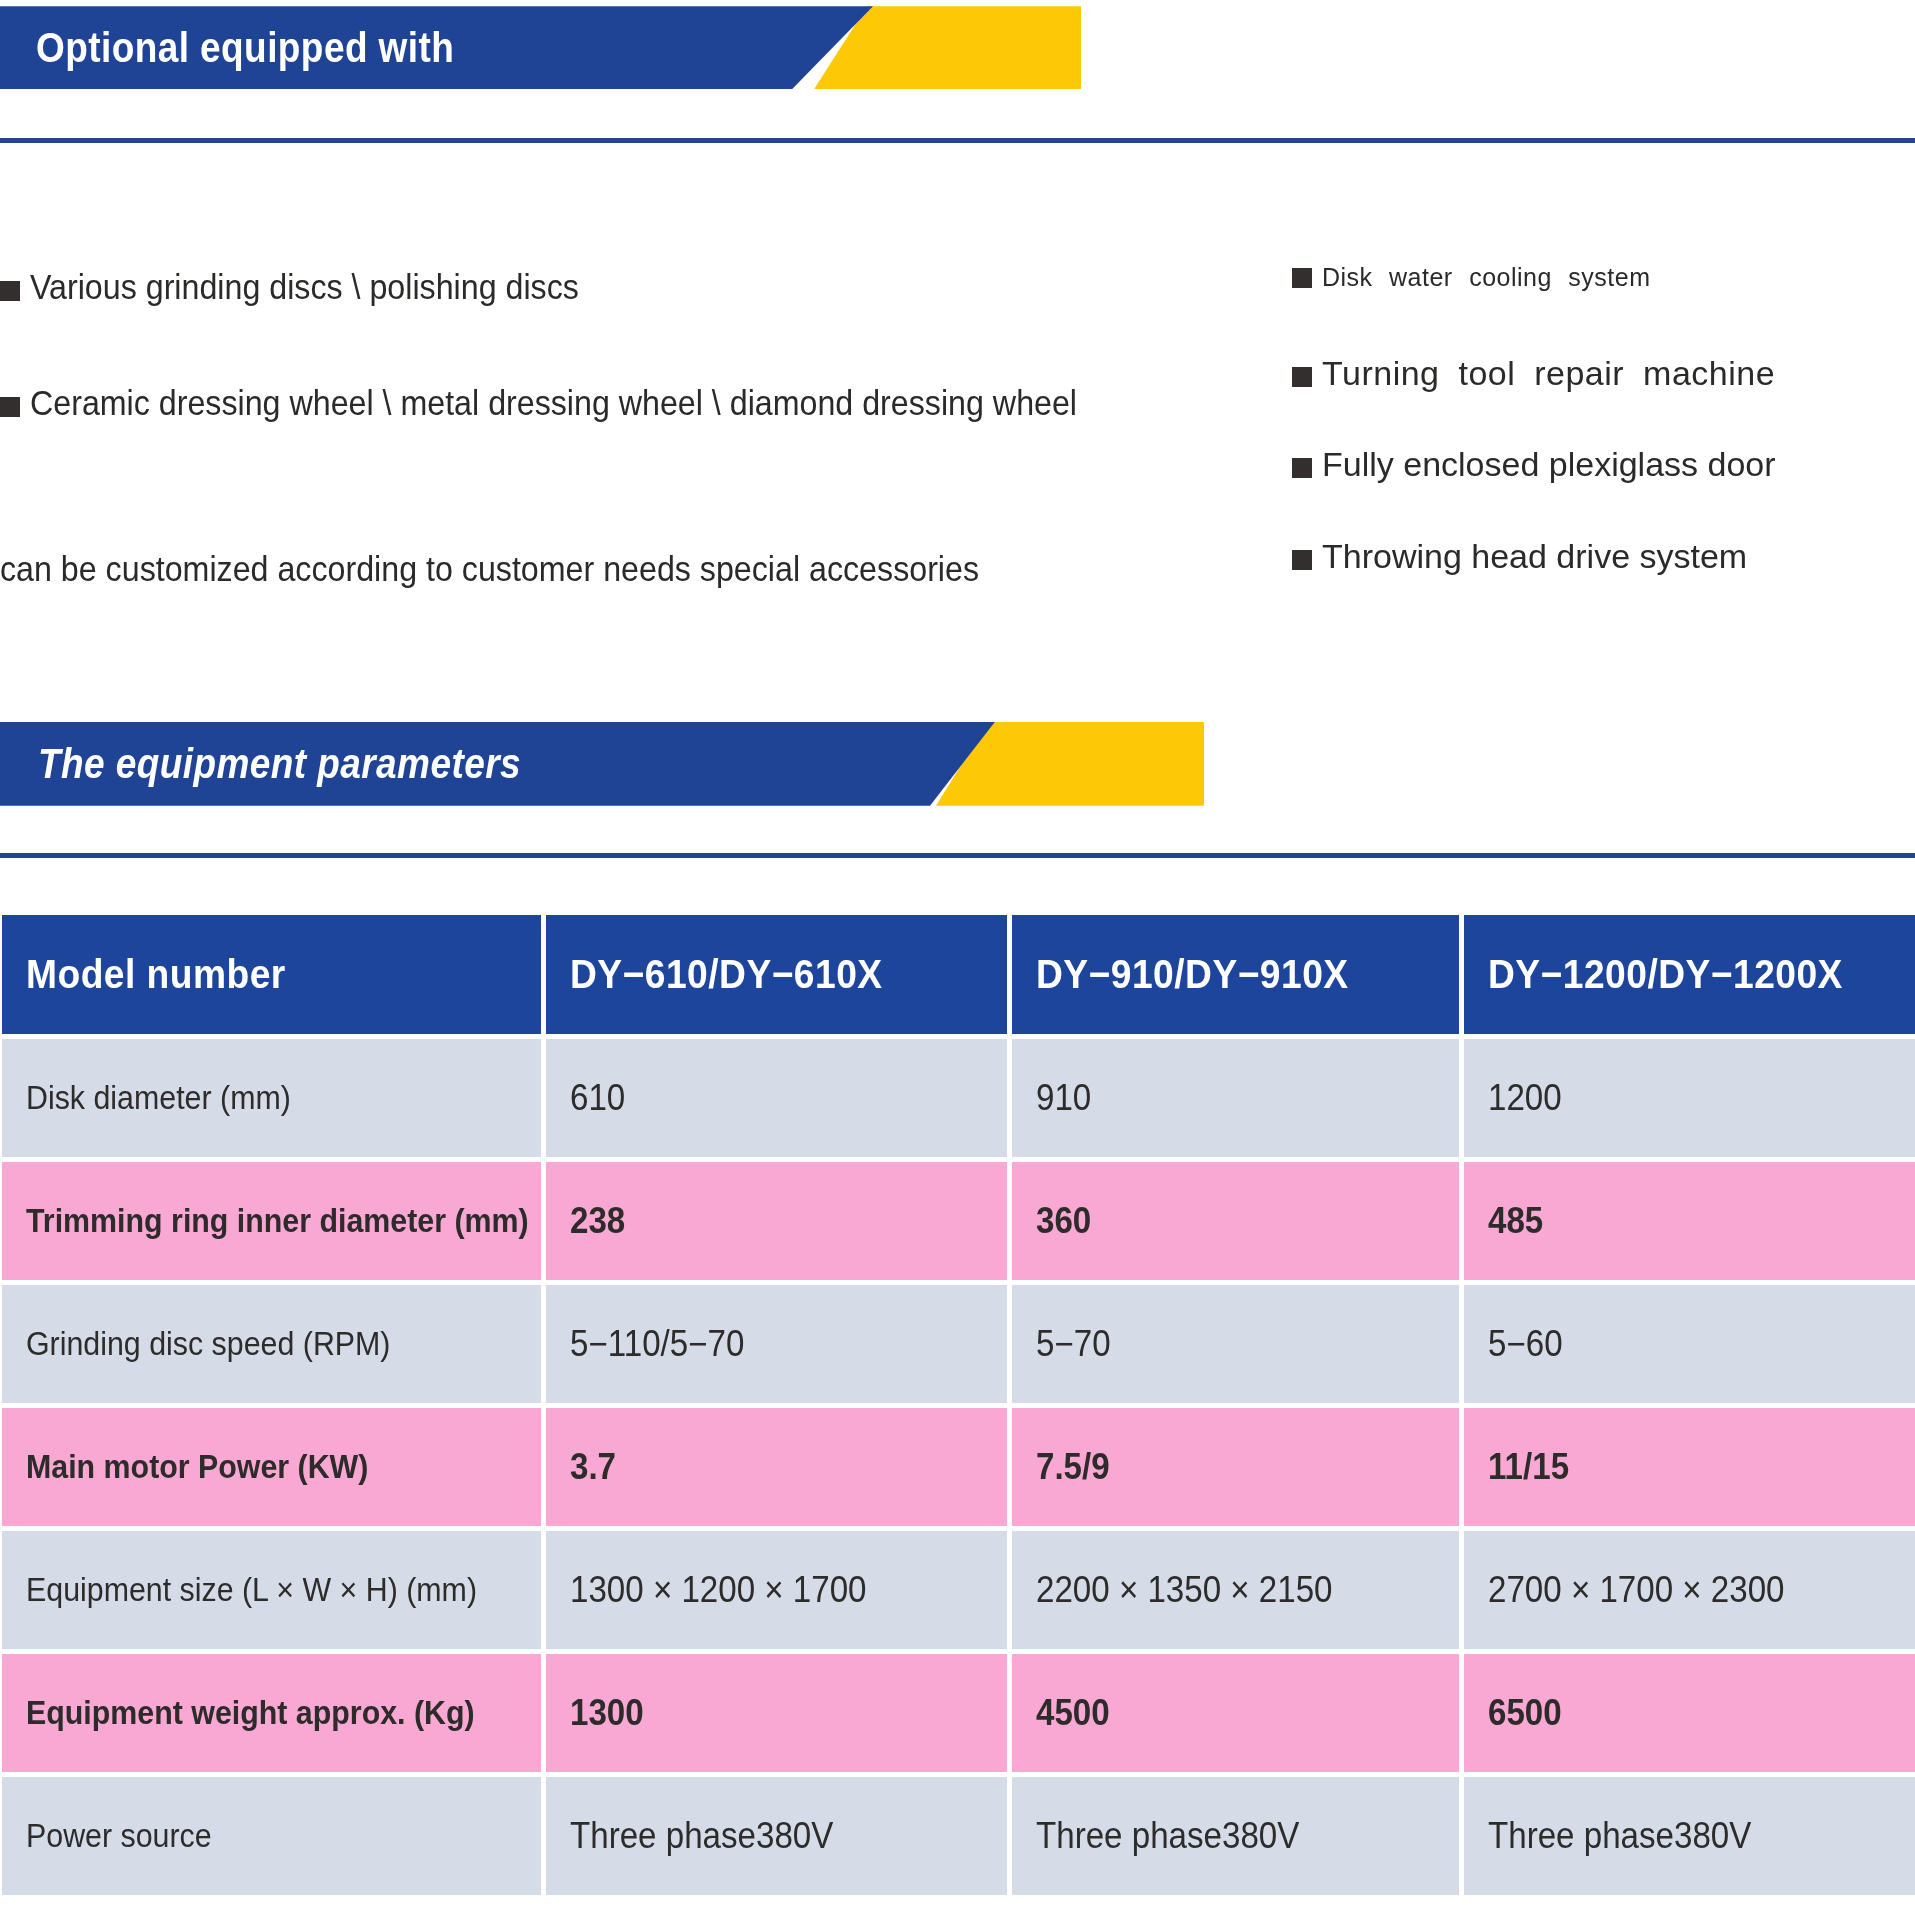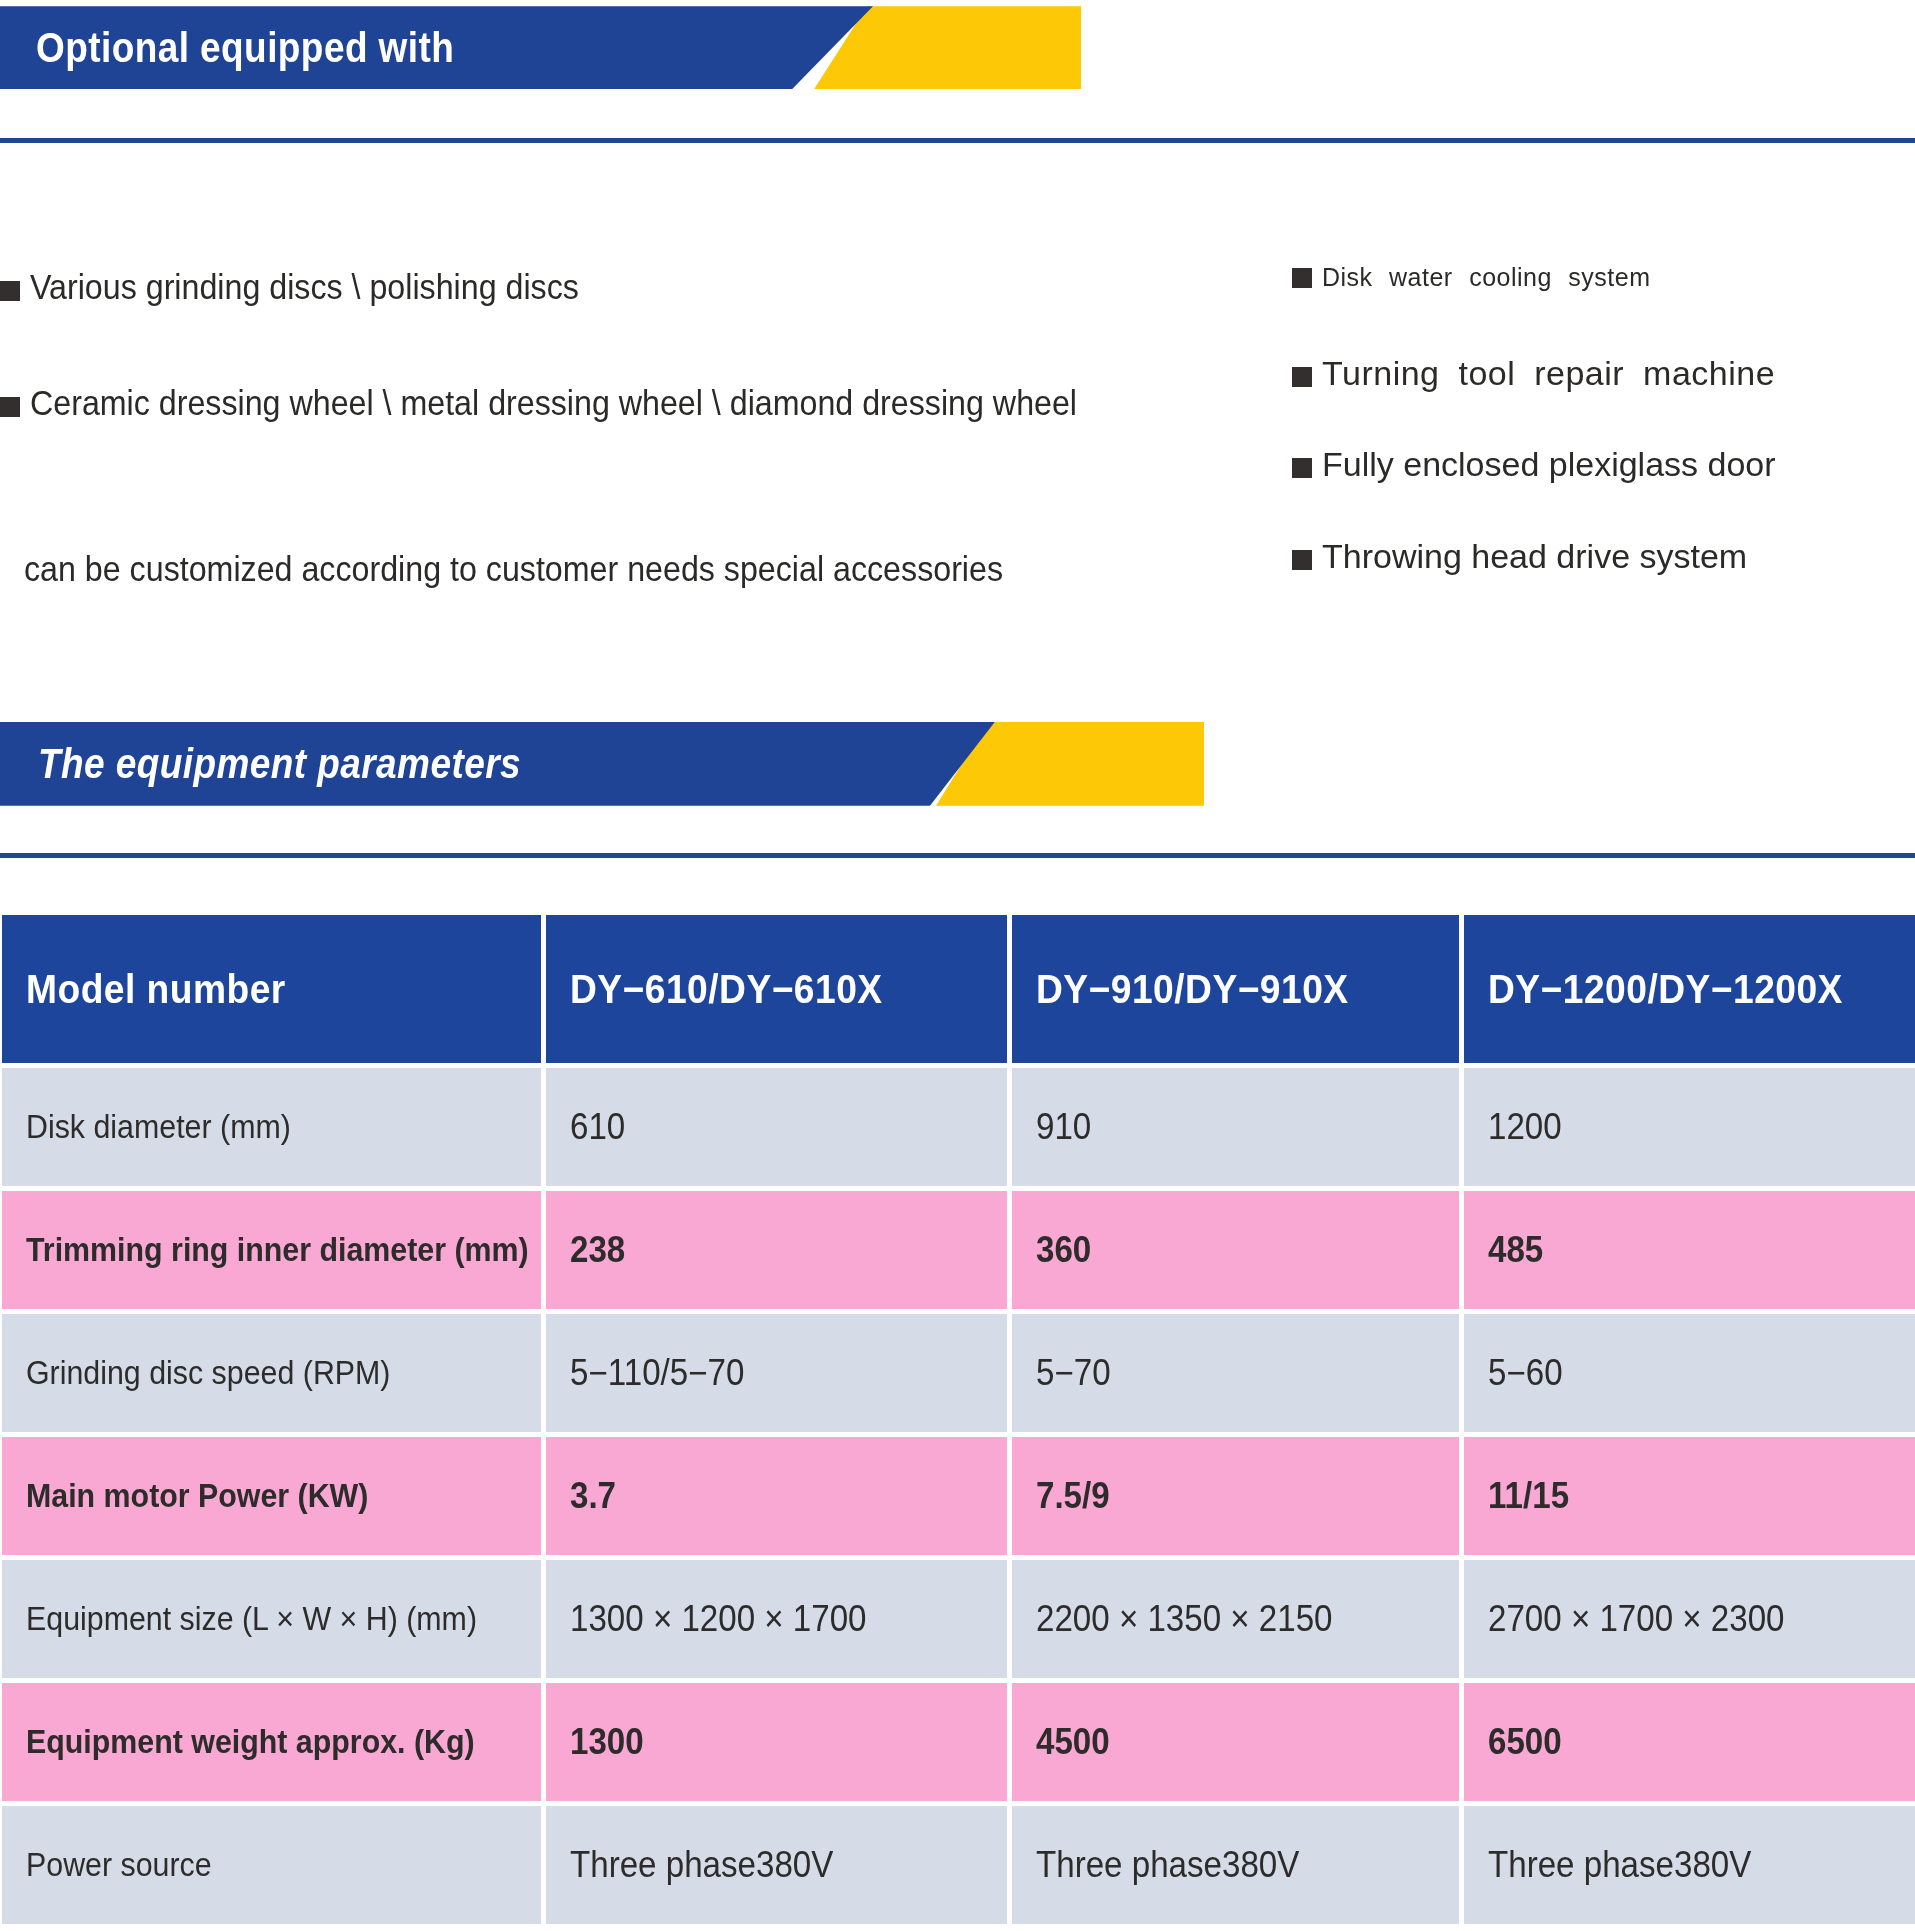--- a/index.html
+++ b/index.html
@@ -55,21 +55,21 @@
   }
   .ptable td{
     padding:0 23.5px;
     vertical-align:middle;
     font-family:"Liberation Sans Narrow","Liberation Sans","DejaVu Sans Condensed",sans-serif;
     color:#2d2c2b;
     overflow:hidden;
   }
   .ptable .hrow td{
     background:#1E459C;color:#ffffff;font-weight:700;font-size:40px;
-    height:148px;letter-spacing:0.5px;
+    height:119px;letter-spacing:0.5px;
   }
   .ptable .hrow td span{display:inline-block;transform:scaleX(.93);transform-origin:left center;white-space:nowrap;}
   .ptable tr.odd td{background:#D5DCE8;}
   .ptable tr.even td{background:#f9a8d4;font-weight:bold;}
   .ptable tbody td{height:118px;font-size:33px;}
   .ptable tbody td span{display:inline-block;transform:scaleX(.92);transform-origin:left center;white-space:nowrap;}
   .ptable tbody td.val span{font-size:36px;}
   .ptable tbody td.val{font-size:36px;}
 </style>
 </head>
@@ -85,21 +85,21 @@
   <div class="rule" style="top:138px;width:1915px;"></div>
 </div>
 
 <div class="bullet-col" style="left:0;top:163px;width:1248px;height:434px;">
   <div class="bullet-item" style="left:0;top:104px;">
     <span class="bsq"></span><span class="btxt" style="font-size:35px;">Various grinding discs \ polishing discs</span>
   </div>
   <div class="bullet-item" style="left:0;top:220px;">
     <span class="bsq"></span><span class="btxt" style="font-size:35px;">Ceramic dressing wheel \ metal dressing wheel \ diamond dressing wheel</span>
   </div>
-  <div class="bullet-item" style="left:0;top:386px;padding-left:24px;">
+  <div class="bullet-item" style="left:0;top:386px;">
     <span class="btxt" style="font-size:35px;">can be customized according to customer needs special accessories</span>
   </div>
 </div>
 
 <div class="bullet-col" style="left:1292px;top:163px;width:615px;height:434px;">
   <div class="bullet-item" style="left:0;top:100px;">
     <span class="bsq"></span><span class="btxt wide spaced" style="font-size:25px;">Disk water cooling system</span>
   </div>
   <div class="bullet-item" style="left:0;top:282px;">
     <span class="bsq"></span><span class="btxt wide" style="font-size:34px;">Fully enclosed plexiglass door</span>

